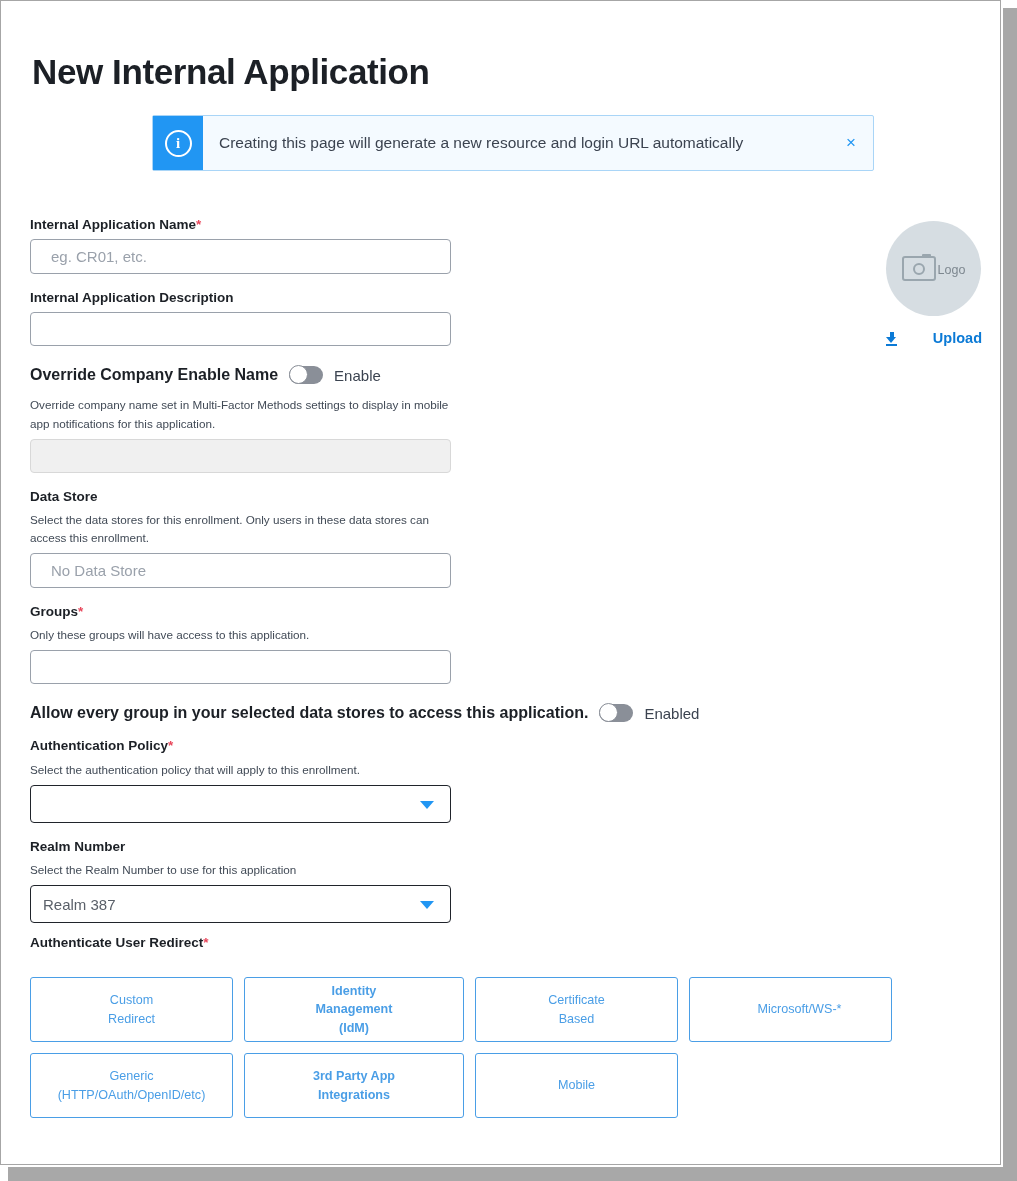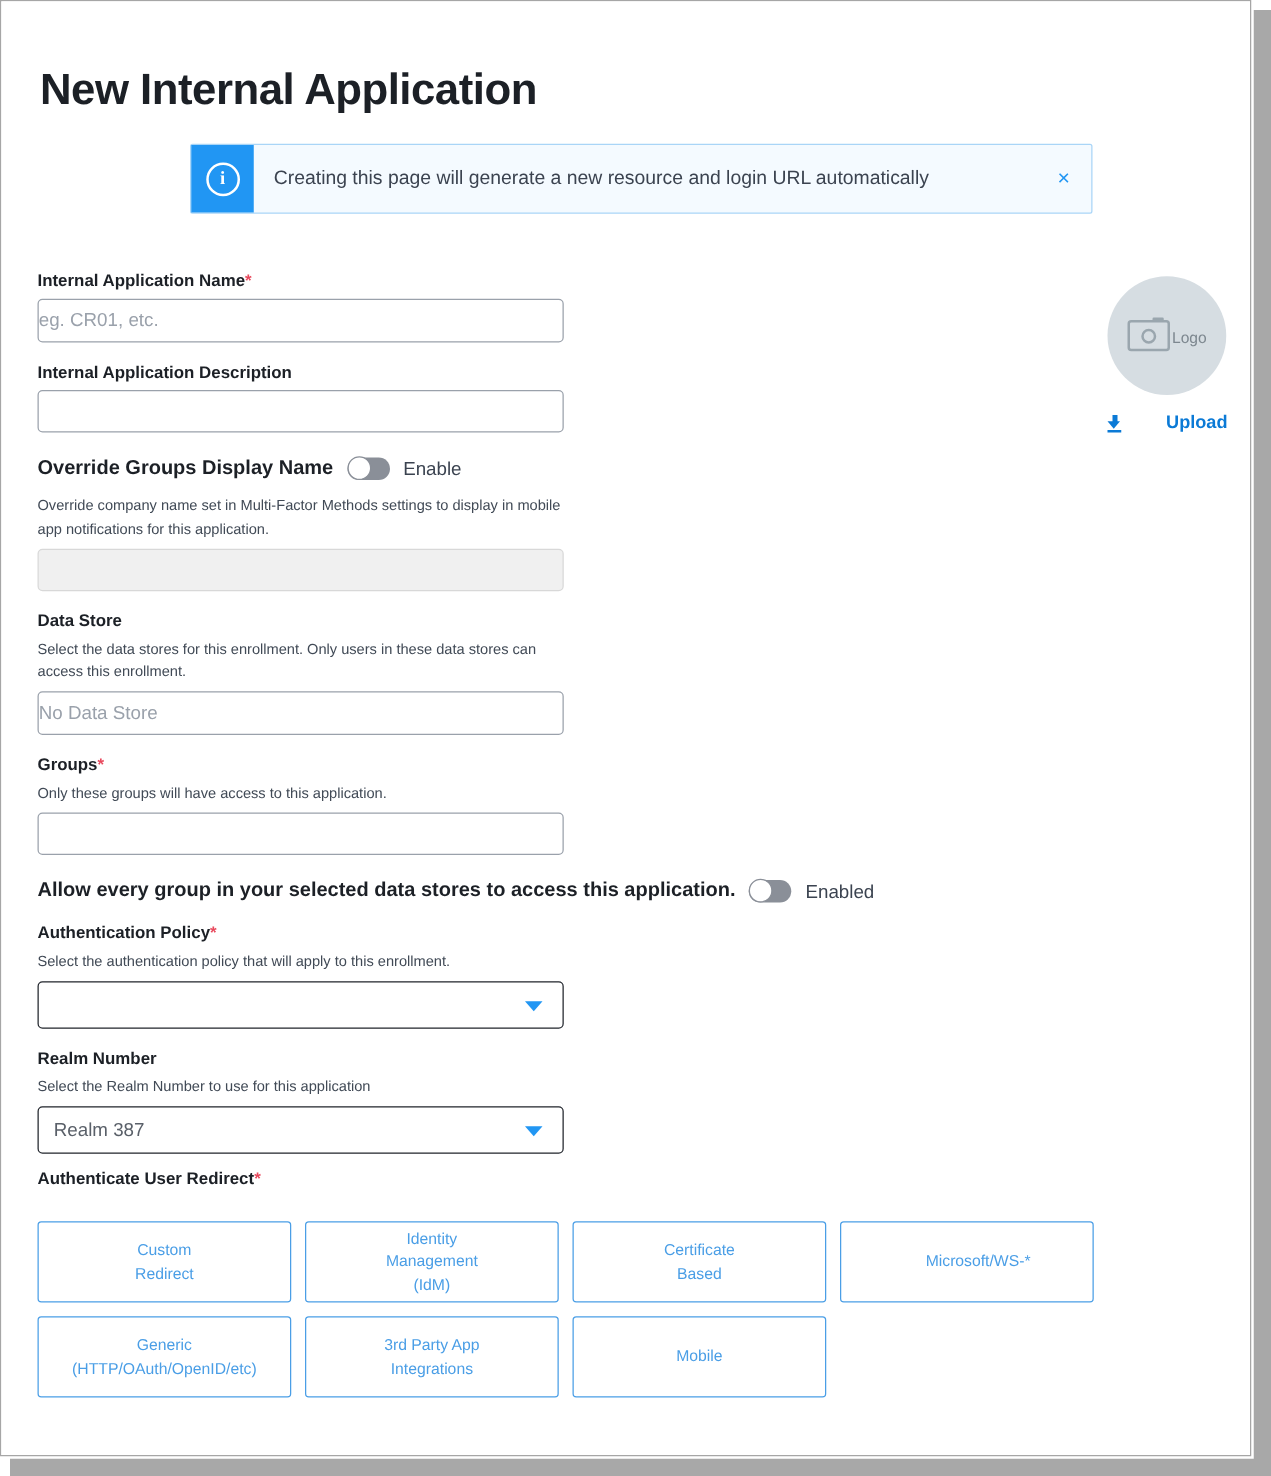--- a/index.html
+++ b/index.html
@@ -147,21 +147,21 @@
   .text-input {
     width: 421px;
     height: 35px;
     box-sizing: border-box;
     border: 1px solid #9aa1ab;
     border-radius: 4px;
     background: #ffffff;
     font-size: 15px;
     font-family: "Liberation Sans", sans-serif;
     color: #1d4ed8;
-    padding: 0 0;
+    padding: 0 20px;
     outline: none;
   }
   .text-input::placeholder { color: #9aa1ab; }
   .text-input.tall { height: 34px; }
   .text-input.disabled {
     background: #f0f0f0;
     border-color: #d8d8d8;
   }
   .spacer-12 { height: 12px; }
   .spacer-16 { height: 16px; }
@@ -257,21 +257,21 @@
     align-items: center;
     justify-content: center;
     text-align: center;
     color: #4a9ee6;
     font-size: 12.6px;
     line-height: 1.45;
     cursor: pointer;
     padding: 0 8px;
   }
   .card-w1 { width: 203px; }
-  .card-w2 { width: 203px; }
+  .card-w2 { width: 220px; font-weight: bold; }
   .card-w3 { width: 203px; }
   .card-w4 { width: 203px; padding-left: 26px; }
 
   
   .logo-widget {
     position: absolute;
     left: 885px;
     top: 220px;
     width: 96px;
     text-align: center;
@@ -389,21 +389,21 @@
       <div class="spacer-16"></div>
 
       
       <div class="field-label">Internal Application Description</div>
       <input class="text-input tall" type="text" placeholder="" style="">
 
       <div class="spacer-20"></div>
 
       
       <div class="toggle-row">
-        <span class="toggle-title">Override Groups Display Name</span>
+        <span class="toggle-title">Override Company Enable Name</span>
         <span class="switch">
           <span class="knob"></span>
         </span>
         <span class="toggle-state">Enable</span>
       </div>
 
       <div class="spacer-12"></div>
 
       <div class="field-help">Override company name set in Multi-Factor Methods settings to display in mobile app notifications for this application.</div>
 

